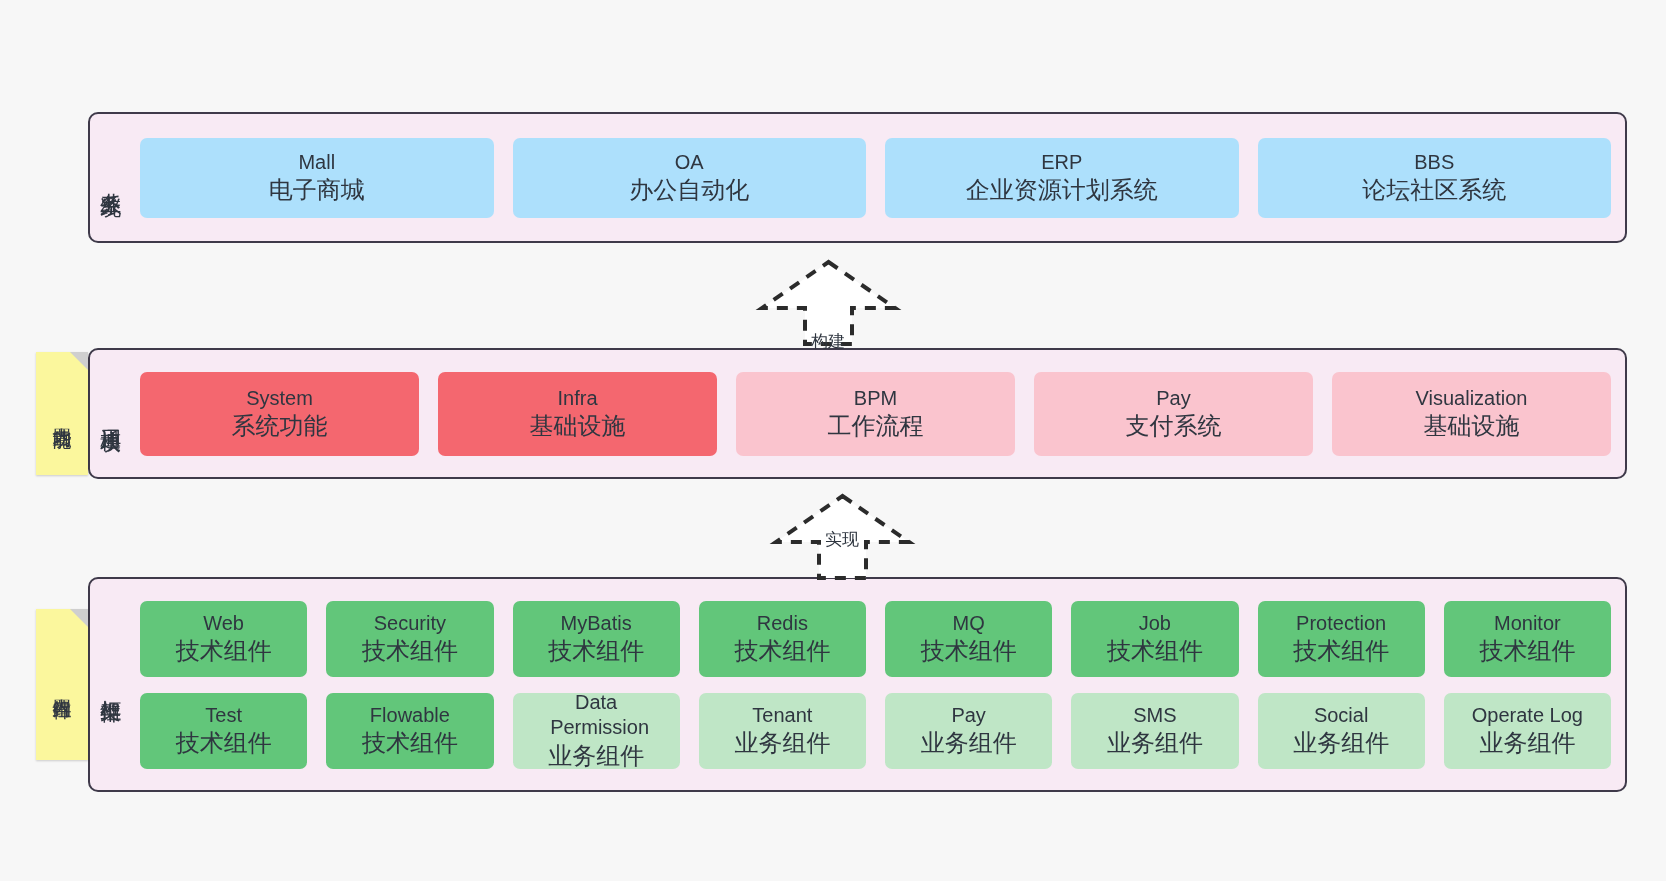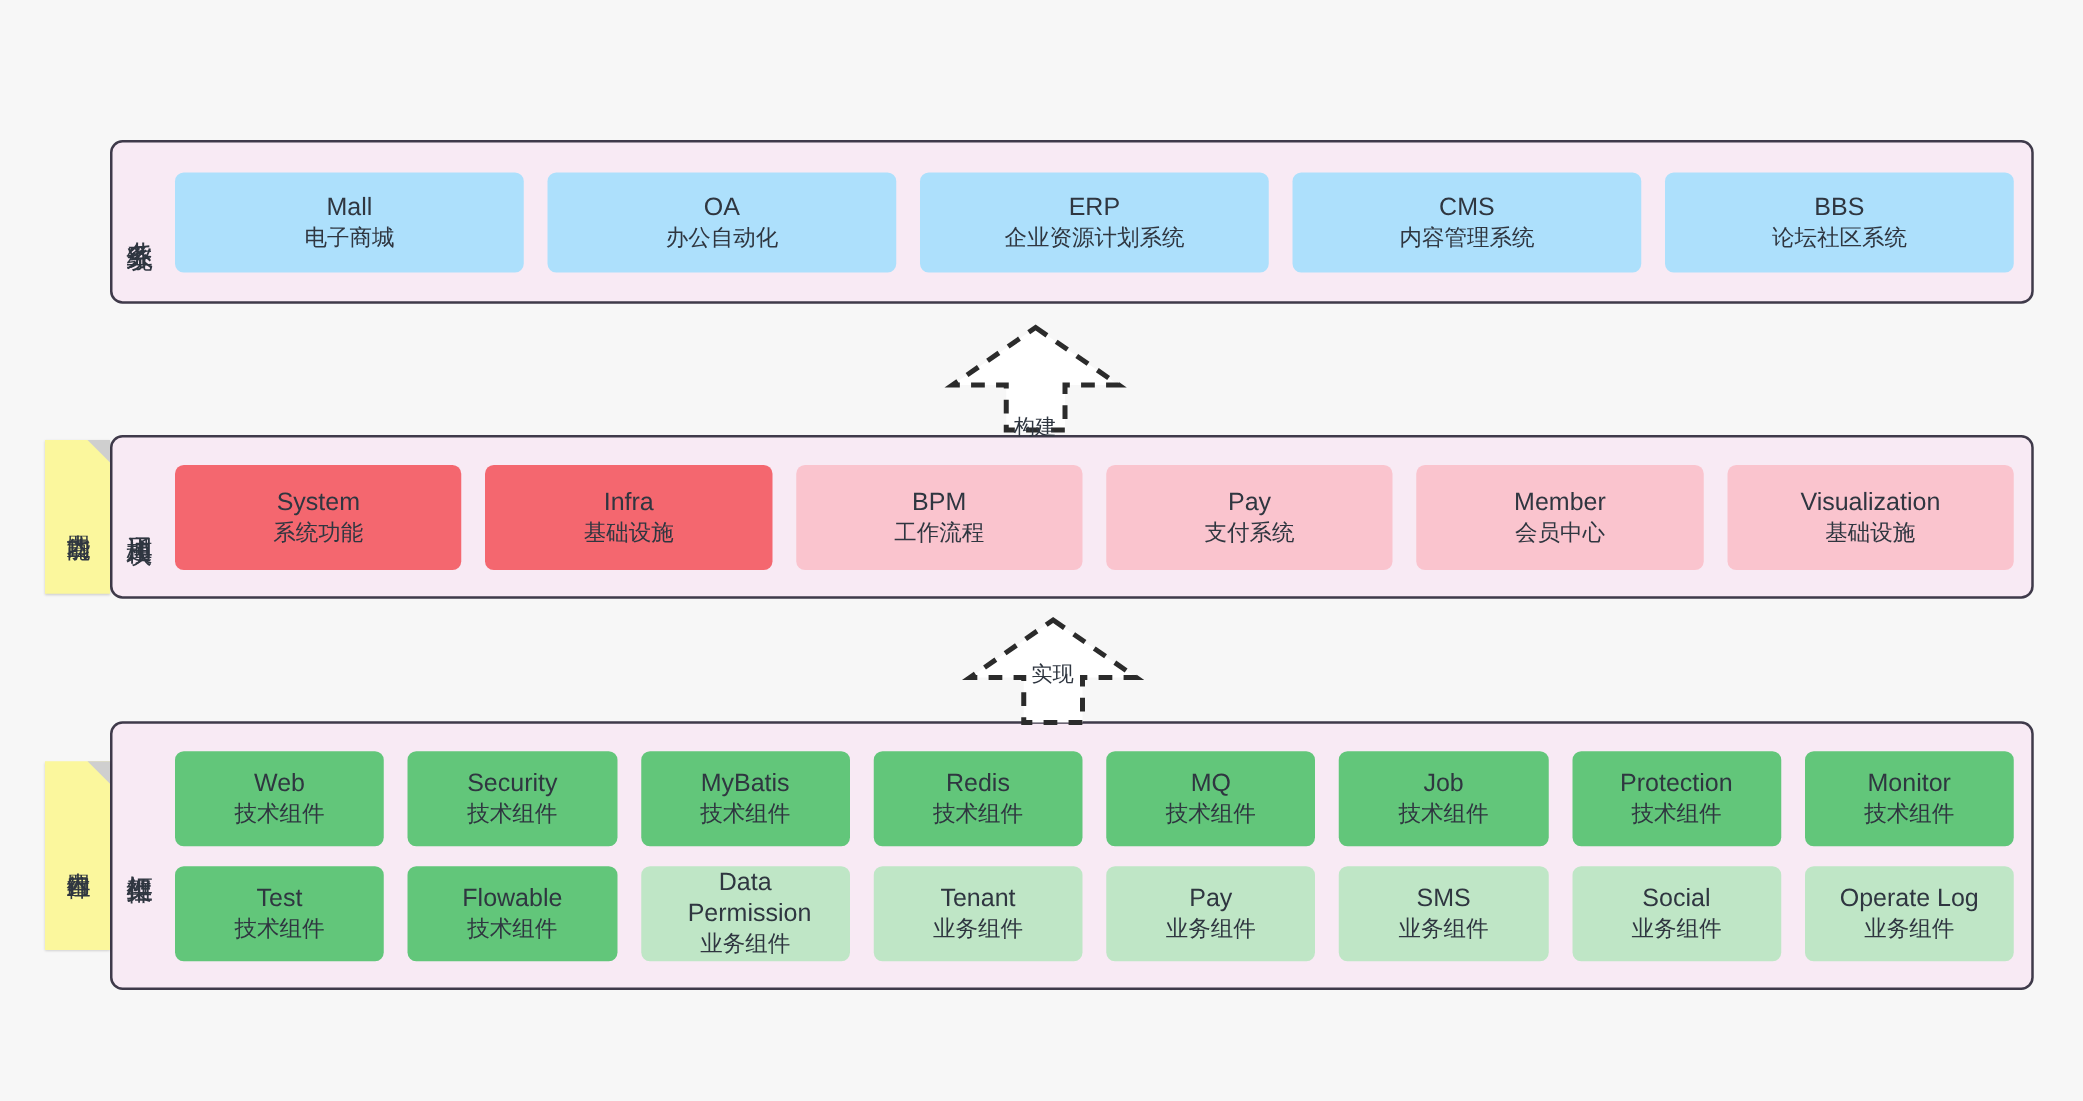--- a/index.html
+++ b/index.html
@@ -59,21 +59,21 @@
     display:flex;
     flex-direction:column;
     align-items:center;
     justify-content:center;
     text-align:center;
     box-sizing:border-box;
     padding:6px 4px;
     line-height:1.26;
   }
   .card .t1{font-size:20px;}
-  .card .t2{font-size:18px;}
+  .card .t2{font-size:24px;}
   .c-blue{background:#ade0fc;height:80px;}
   .c-red{background:#f4676f;height:84px;}
   .c-pink{background:#fac4ce;height:84px;}
   .c-green{background:#62c67a;height:76px;}
   .c-lgreen{background:#bfe6c6;height:76px;}
 
   
   .note{
     position:absolute;
     width:52px;
@@ -127,24 +127,20 @@
         </div>
         <div class="card c-blue">
           <span class="t1">OA</span>
           <span class="t2">办公自动化</span>
         </div>
         <div class="card c-blue">
           <span class="t1">ERP</span>
           <span class="t2">企业资源计划系统</span>
         </div>
         <div class="card c-blue">
-          <span class="t1">CMS</span>
-          <span class="t2">内容管理系统</span>
-        </div>
-        <div class="card c-blue">
           <span class="t1">BBS</span>
           <span class="t2">论坛社区系统</span>
         </div>
       </div>
     </div>
   </div>
 
   <div class="arrow" style="left:756px;top:258px;width:145px;height:90px;">
     <svg width="145" height="90" viewBox="0 0 145 90">
       <path d="M72.5 4 L139 50 L96 50 L96 86 L49 86 L49 50 L6 50 Z" fill="#ffffff" stroke="#2b2b2b" stroke-width="4" stroke-dasharray="11 9" stroke-linejoin="miter"></path>
@@ -166,24 +162,20 @@
         </div>
         <div class="card c-pink">
           <span class="t1">BPM</span>
           <span class="t2">工作流程</span>
         </div>
         <div class="card c-pink">
           <span class="t1">Pay</span>
           <span class="t2">支付系统</span>
         </div>
         <div class="card c-pink">
-          <span class="t1">Member</span>
-          <span class="t2">会员中心</span>
-        </div>
-        <div class="card c-pink">
           <span class="t1">Visualization</span>
           <span class="t2">基础设施</span>
         </div>
       </div>
     </div>
   </div>
 
   <div class="note" style="left:36px;top:352px;height:123px;">内置功能</div>
 
   <div class="arrow" style="left:770px;top:492px;width:145px;height:90px;">

